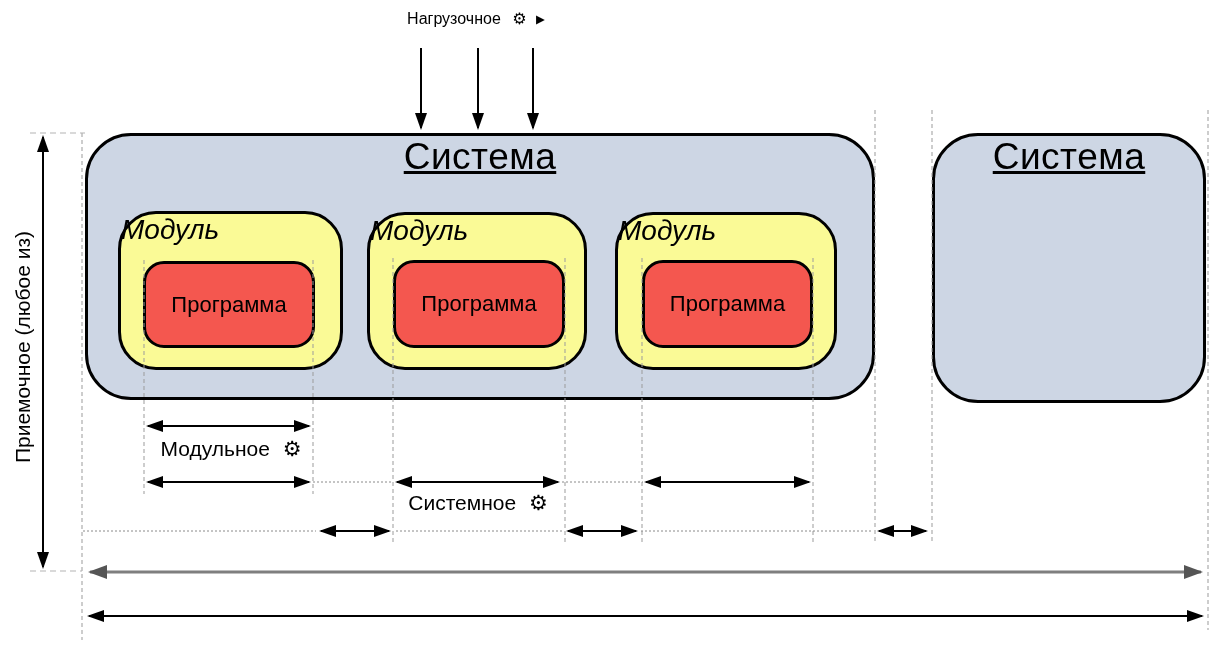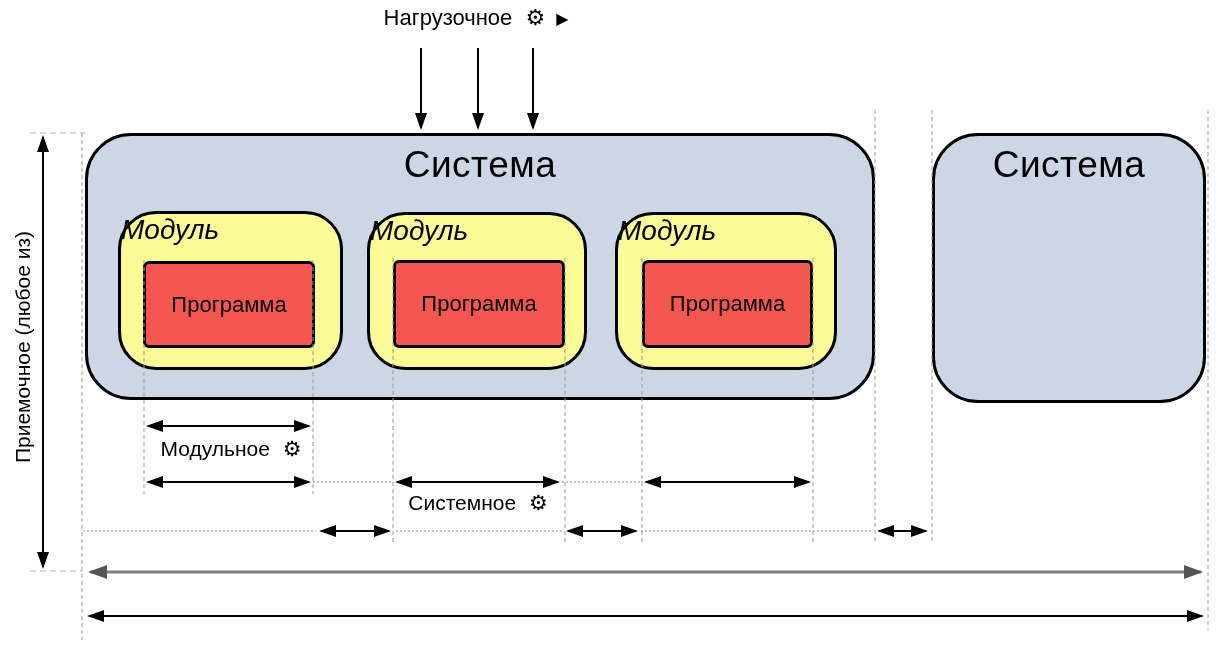--- a/index.html
+++ b/index.html
@@ -26,54 +26,54 @@
   }
   .system-box {
     background: var(--system-fill, #cdd6e4);
     border-radius: 46px;
   }
   #sys1 { left: 85px;  top: 133px; width: 790px; height: 267px; }
   #sys2 { left: 932px; top: 133px; width: 274px; height: 270px; }
   .system-title {
     text-align: center;
     font-size: 37px;
-    margin-top: 8px;
     letter-spacing: 0.5px;
+    text-decoration: underline;
   }
   .module-box {
     background: var(--module-fill, #fafa96);
     border-radius: 38px;
   }
   #mod1 { left: 118px; top: 211px; width: 225px; height: 159px; }
   #mod2 { left: 367px; top: 212px; width: 220px; height: 158px; }
   #mod3 { left: 615px; top: 212px; width: 222px; height: 158px; }
   .module-title {
     text-align: left;
     font-size: 28px;
     font-style: italic;
   }
   .program-box {
     background: var(--program-fill, #f4574f);
-    border-radius: 6px;
+    border-radius: 21px;
     display: flex;
     align-items: center;
     justify-content: center;
     font-size: 22px;
   }
   #prog1 { left: 143px; top: 261px; width: 172px; height: 87px; }
   #prog2 { left: 393px; top: 260px; width: 172px; height: 88px; }
   #prog3 { left: 642px; top: 260px; width: 171px; height: 88px; }
   .diagram-label {
     position: absolute;
     z-index: 3;
     font-size: 21px;
     white-space: nowrap;
     transform: translate(-50%, -50%);
   }
-  #label-load       { left: 476px; top: 18px;  font-size: 22px; }
+  #label-load       { left: 476px; top: 18px;  font-size: 16px; }
   #label-unit       { left: 231px; top: 449px; }
   #label-system     { left: 478px; top: 503px; }
   #label-integration{ left: 510px; top: 549px; }
   #label-continuous { left: 618px; top: 592px; }
   #label-regression { left: 683px; top: 646px; }
   #label-acceptance {
     left: 23px; top: 347px;
     transform: translate(-50%, -50%) rotate(-90deg);
   }
   .gear {

